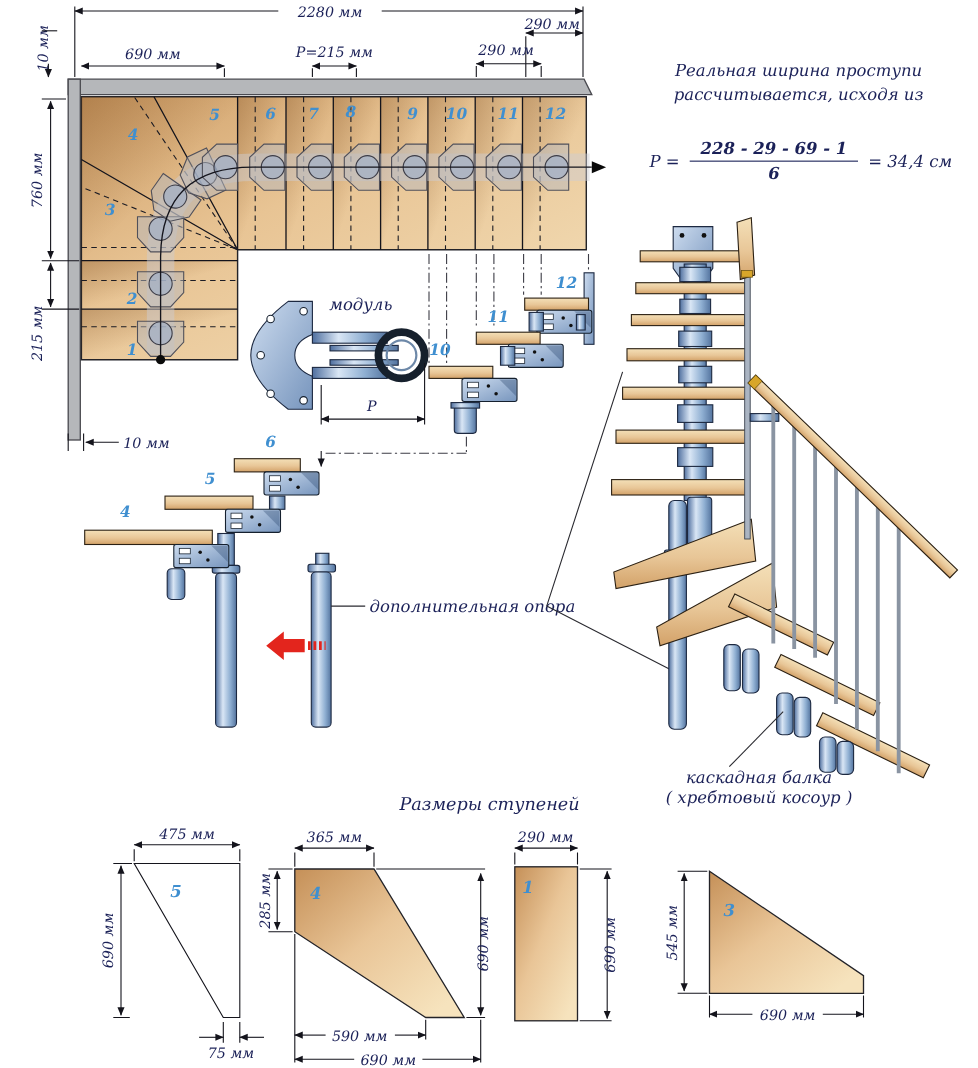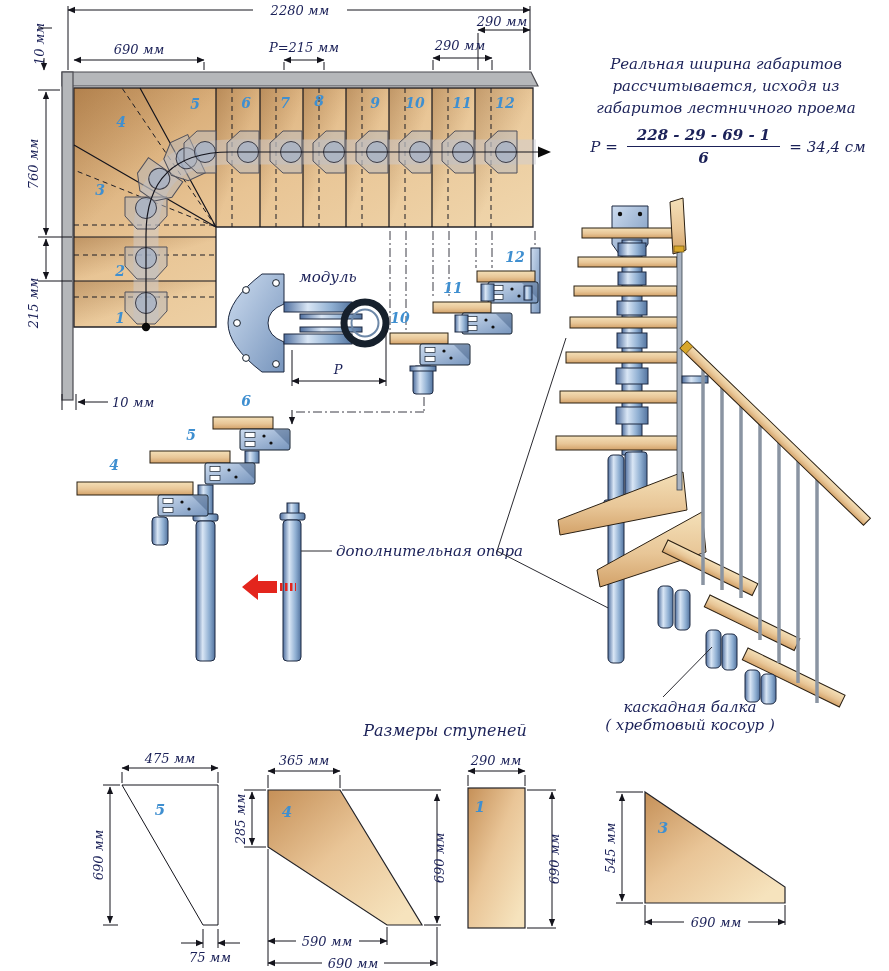--- a/index.html
+++ b/index.html
@@ -428,23 +428,22 @@
     <path class="thin" d="M616,792 H643 M616,903 H643"></path>
     <path class="thin" d="M645,905 V925 M785,905 V925"></path>
     <line class="dim" x1="645" y1="922" x2="684" y2="922" marker-start="url(#ar)"></line>
     <line class="dim" x1="748" y1="922" x2="785" y2="922" marker-end="url(#ar)"></line>
     <text class="t-dim mid" x="716" y="927">690 мм</text>
   </g>
 </g>
 </svg>
 
 <div class="note">
-  <div>Реальная ширина габаритов</div>
+  <div>Реальная ширина проступи</div>
   <div>рассчитывается, исходя из</div>
-  <div>габаритов лестничного проема</div>
 </div>
 <div class="formula">
   <span>P =</span>
   <span class="frac">
     <span class="fr-num">228 - 29 - 69 - 1</span>
     <span class="fr-den">6</span>
   </span>
   <span>= 34,4 см</span>
 </div>
 

